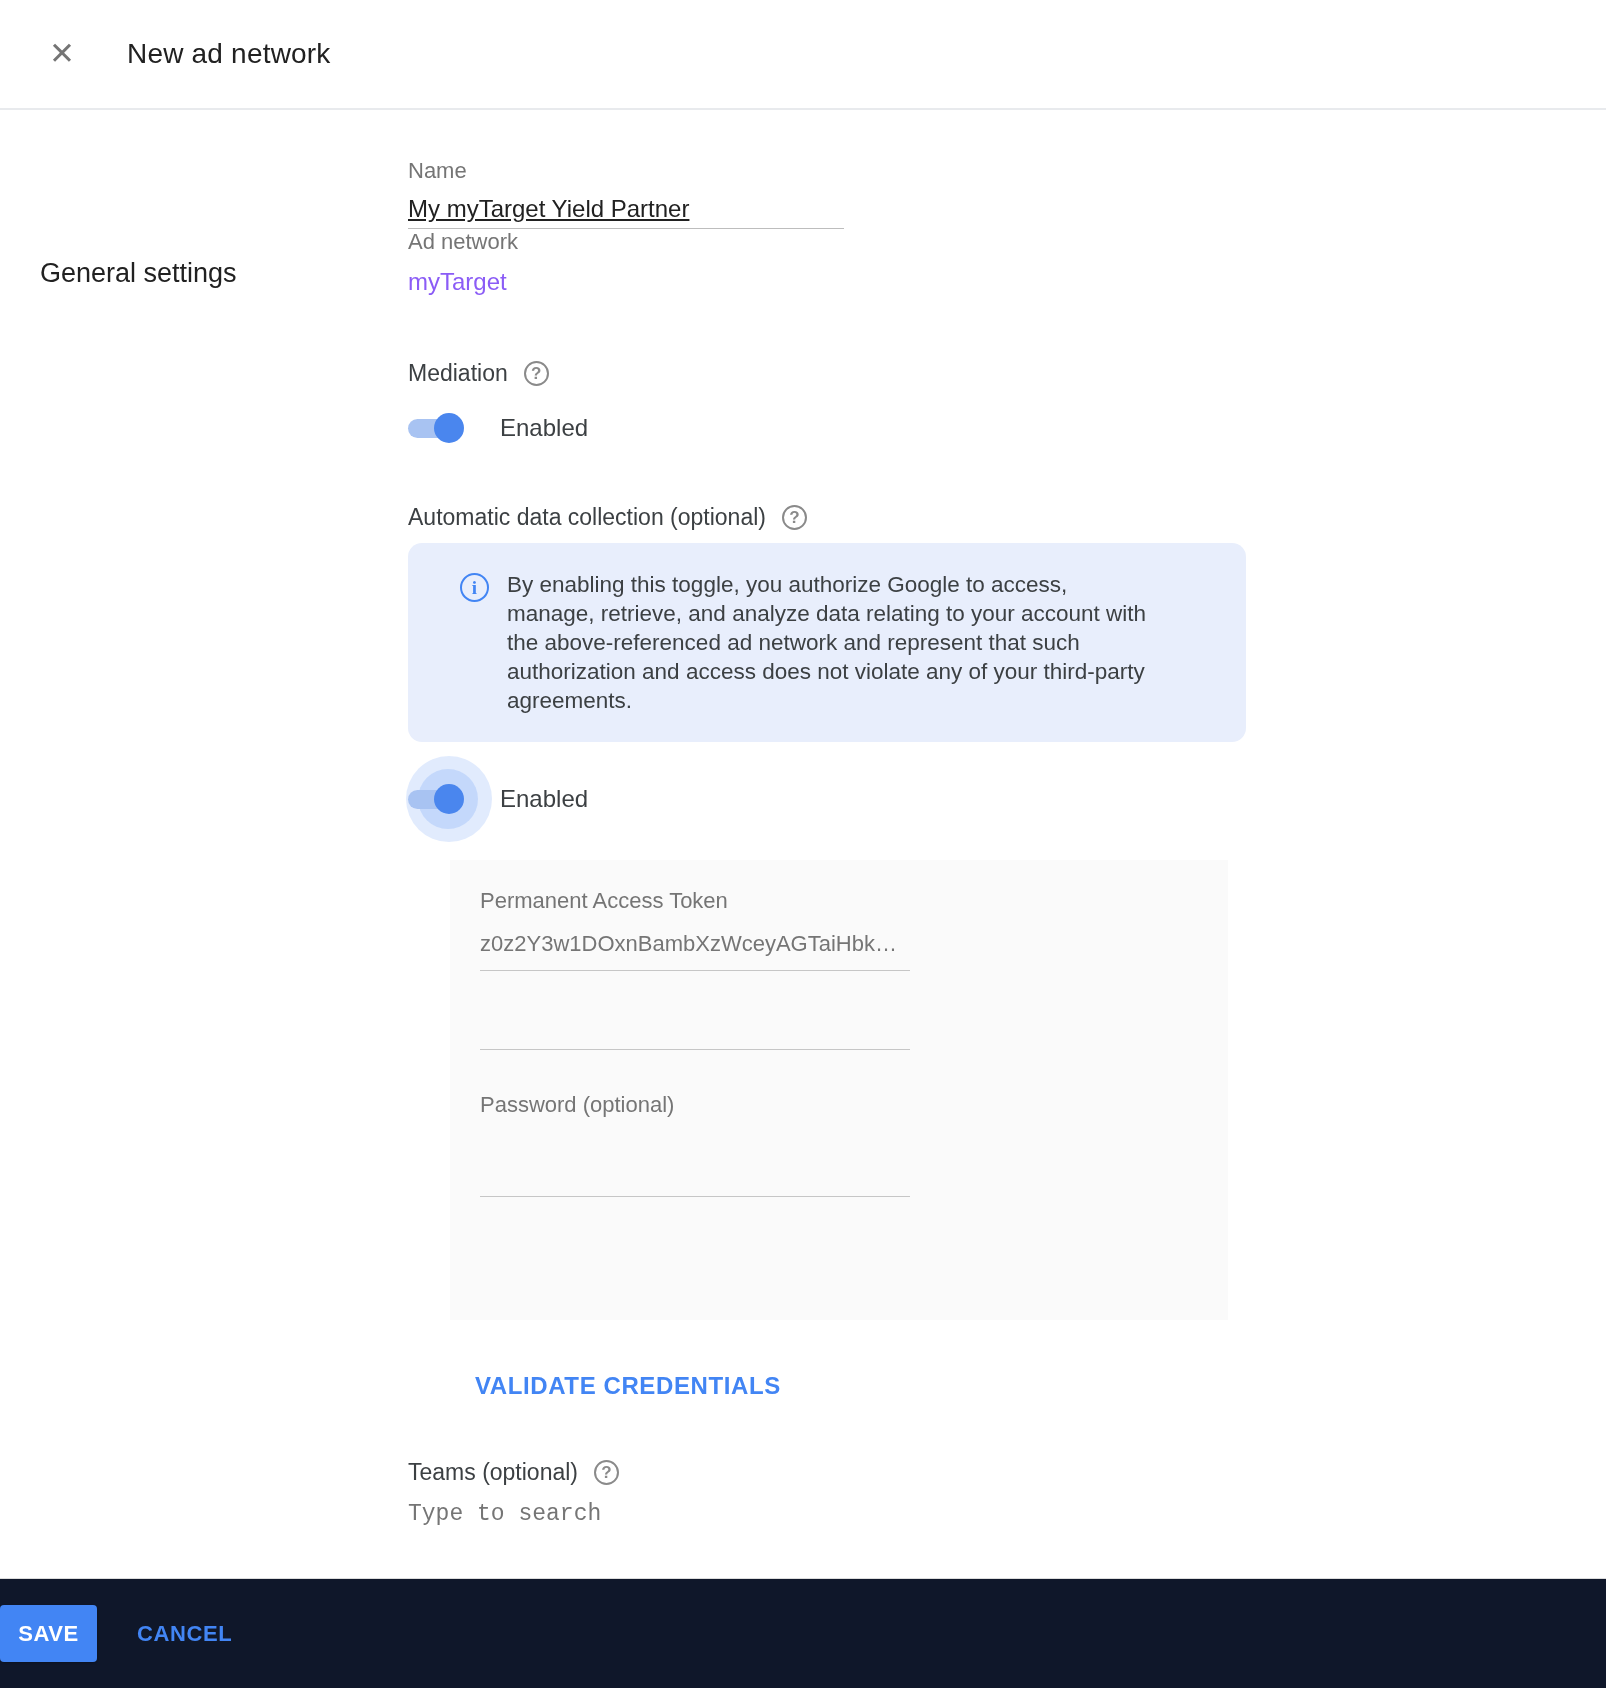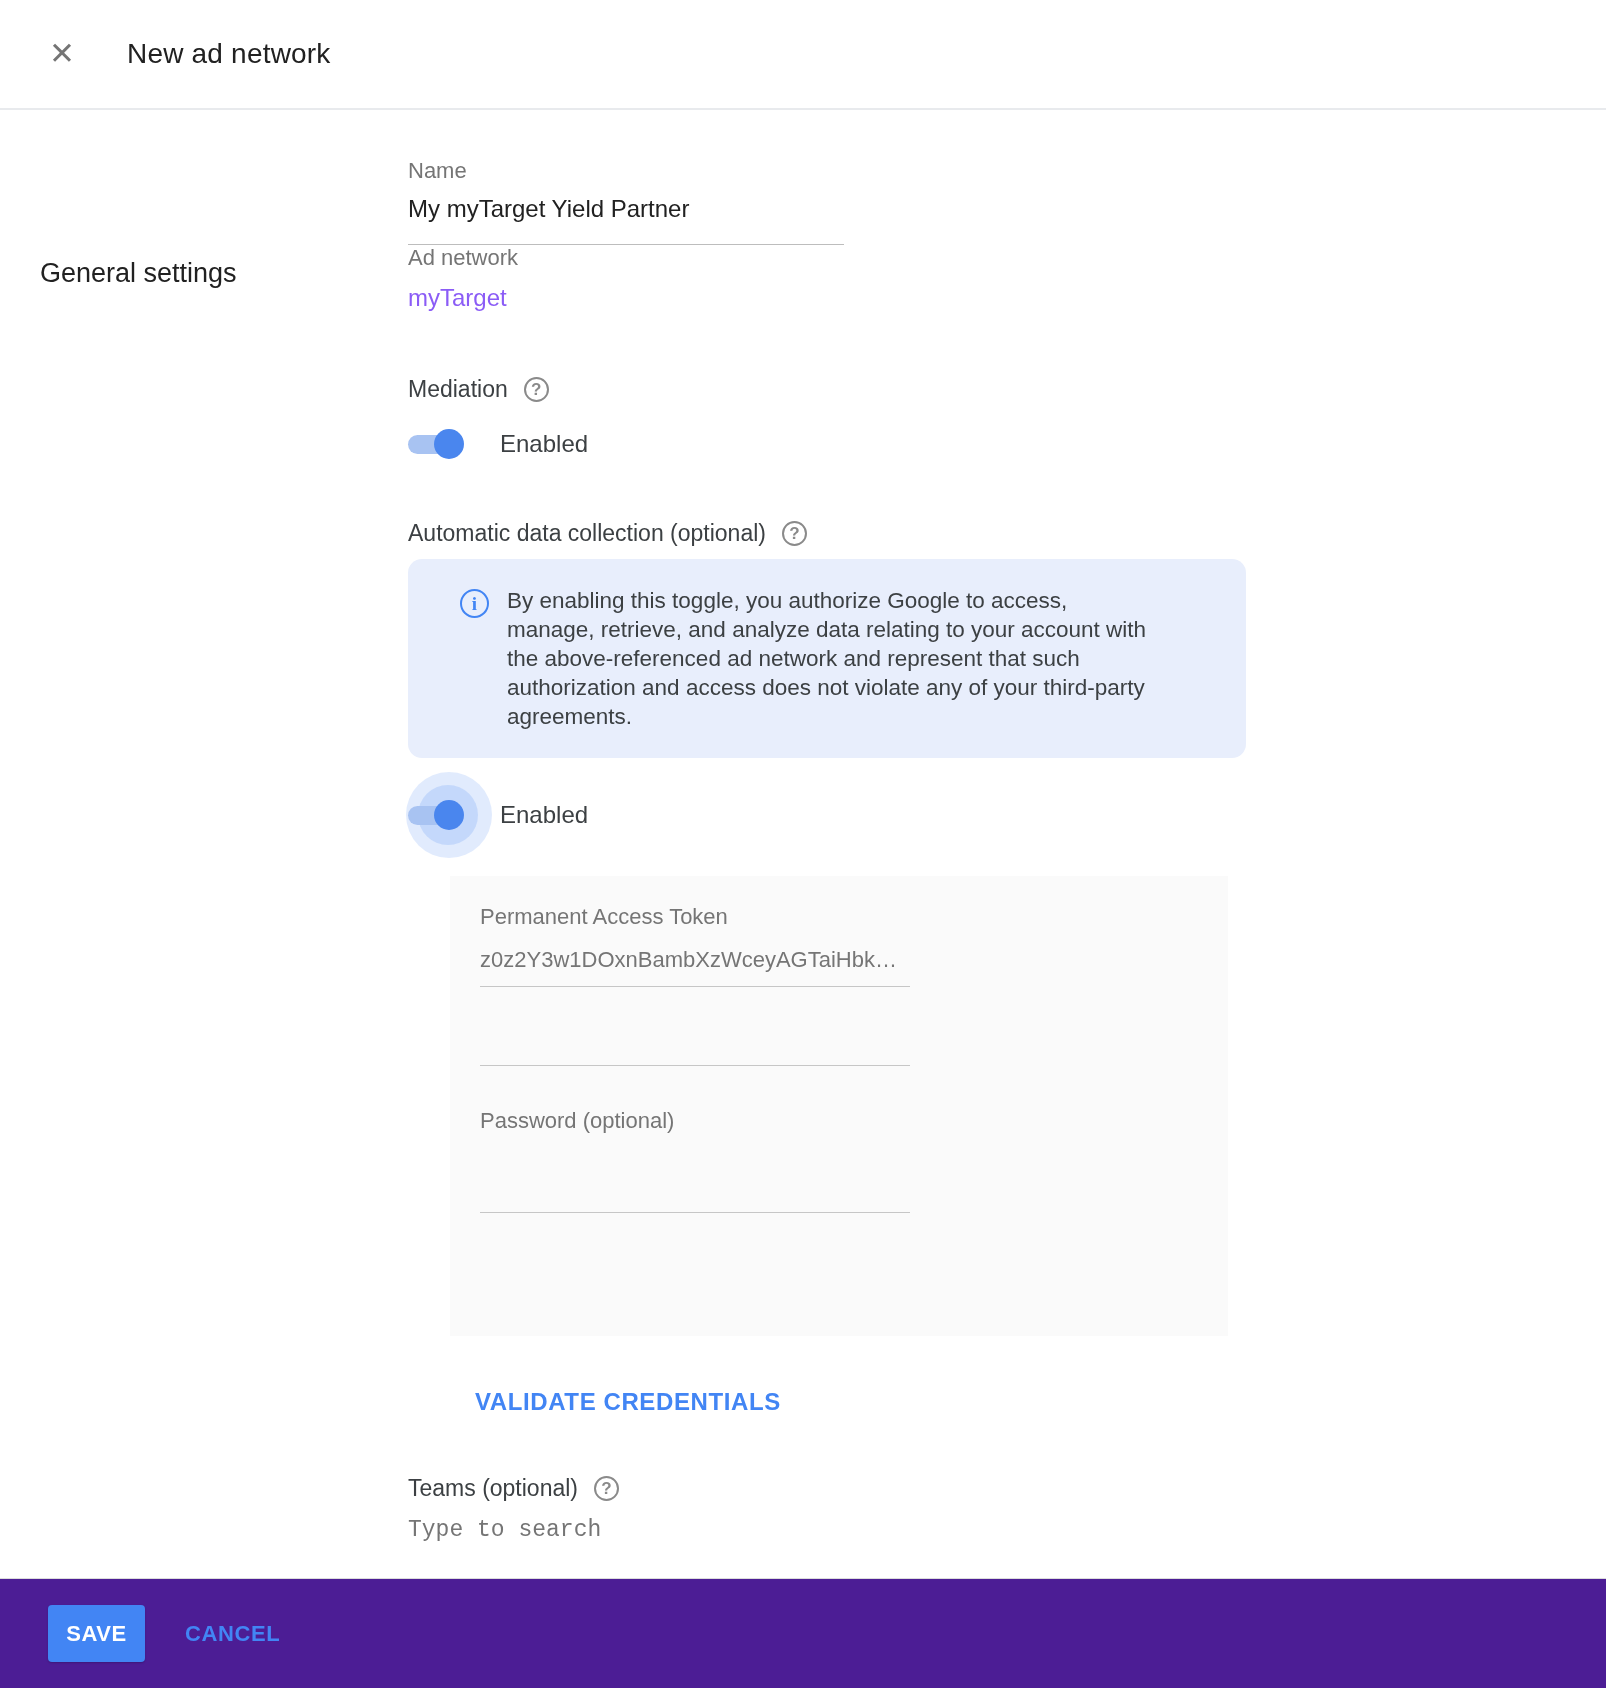--- a/index.html
+++ b/index.html
@@ -18,22 +18,22 @@
   .section-title { position:absolute; left:40px; top:148px; font-size:27px; color:#212121; }
 
   .form { margin-left:408px; width:900px; }
 
   .field-label { font-size:22px; line-height:26px; color:#757575; }
   .dark-label  { font-size:23px; line-height:28px; color:#3c4043; display:flex; align-items:center; gap:16px; }
 
   .text-input { display:block; border:none; outline:none; background:transparent;
                 font-family:"Liberation Sans", sans-serif;
                 font-size:24px; line-height:30px; color:#212121;
-                width:436px; margin-top:10px; padding:0 0 20px 0;
-                border-bottom:1px solid #bdbdbd; }
+                width:436px; margin-top:10px; padding:0 0 4px 0;
+                border-bottom:1px solid #bdbdbd;text-decoration:underline; }
 
   .static-value { font-size:24px; line-height:30px; color:#8b5cf6; margin-top:12px; }
 
   .help-icon { width:25px; height:25px; border:2px solid #8a8a8a; border-radius:50%;
                color:#8a8a8a; font-size:17px; font-weight:700; line-height:22px;
                text-align:center; display:inline-block; cursor:pointer; flex:0 0 auto; }
 
   
   .toggle-row { display:flex; align-items:center; }
   .toggle { position:relative; width:56px; height:30px; cursor:pointer; flex:0 0 auto; }
@@ -67,22 +67,22 @@
   .validate-link { margin-top:52px; margin-left:67px; display:inline-block;
                    font-size:24px; font-weight:700; color:#4285f4; letter-spacing:0.6px;
                    cursor:pointer; }
 
   .teams-search { display:block; border:none; outline:none; background:transparent;
                   font-family:Liberation Mono, monospace;
                   font-size:23px; line-height:28px; color:#212121; width:430px; margin-top:14px; }
   .teams-search::placeholder { color:#757575; opacity:1; }
 
   
-  .footer { height:110px; border-top:1px solid #dcdcdc; background:#4c1d95;
-            display:flex; align-items:center; padding-left:48px; }
+  .footer { height:110px; border-top:1px solid #dcdcdc; background:#0f172a;
+            display:flex; align-items:center; }
   .save-btn { width:97px; height:57px; background:#4285f4; color:#fff; border:none;
               border-radius:4px; font-family:"Liberation Sans", sans-serif;
               font-size:22px; font-weight:700; letter-spacing:0.6px; cursor:pointer;
               box-shadow:0 1px 2px rgba(0,0,0,0.2); }
   .cancel-btn { margin-left:40px; font-size:22px; font-weight:700; color:#4285f4;
                 letter-spacing:0.6px; cursor:pointer; }
 
   .mt-name      { margin-top:48px; }
   .mt-adnetwork { }
   .mt-mediation { margin-top:62px; }

